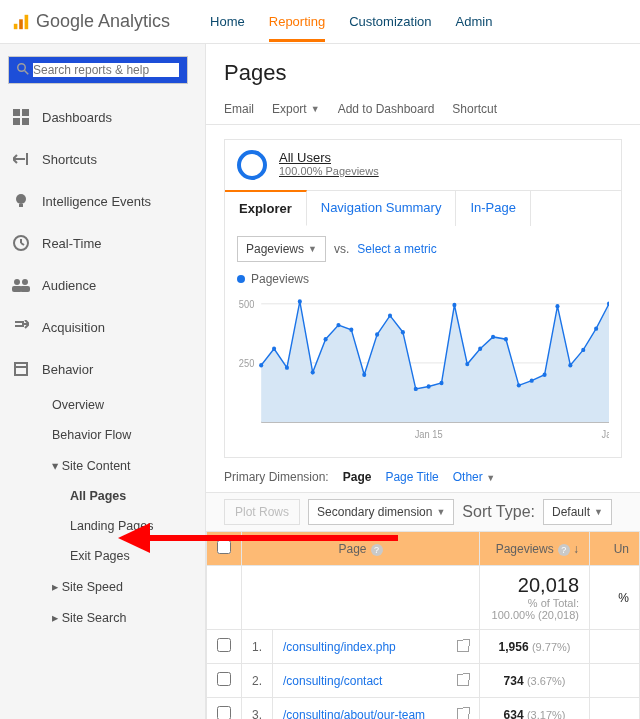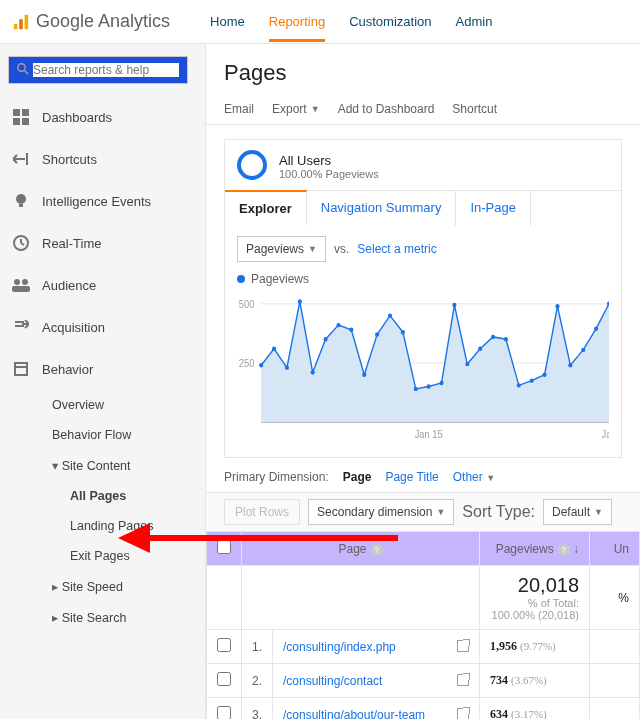--- a/index.html
+++ b/index.html
@@ -22,45 +22,45 @@
   .sub-item { padding:8px 4px 8px 28px; color:#424242; cursor:pointer; font-size:12.5px;}
   .sub-item.tri::before { content:"▸ "; color:#616161;}
   .sub-item.tri.open::before { content:"▾ "; }
   .sub-item.bold { font-weight:bold;}
   .sub-sub { padding-left:18px;}
   .main { flex:1; background:#fff; border-left:1px solid #e5e5e5; display:flex; flex-direction:column; overflow:hidden;}
   .page-title { font-size:22px; color:#212121; padding:16px 18px 8px;}
   .toolbar { display:flex; gap:18px; padding:8px 18px; border-bottom:1px solid #e5e5e5; font-size:12px; color:#616161;}
   .toolbar .tb-item { cursor:pointer; display:flex; align-items:center; gap:4px;}
   .segment { margin:14px 18px 0; border:1px solid #e5e5e5;}
-  .seg-header { display:flex; align-items:flex-end; gap:12px; padding:10px 12px; border-bottom:1px solid #e5e5e5;}
+  .seg-header { display:flex; align-items:flex-start; gap:12px; padding:10px 12px; border-bottom:1px solid #e5e5e5;text-decoration:underline;}
   .ring { width:30px; height:30px; border:4px solid #1a73e8; border-radius:50%;}
   .seg-title { font-size:13px; color:#212121;}
   .seg-sub { font-size:11px; color:#757575;}
   .tabs { display:flex;}
   .tab { padding:9px 14px; border-right:1px solid #e5e5e5; font-size:13px; color:#1a73e8; cursor:pointer; background:#fff;}
   .tab.active { font-weight:bold; color:#212121; border-top:2px solid #ff7800; margin-top:-1px; border-bottom:1px solid #fff;}
   .chart-ctrl { display:flex; align-items:center; gap:8px; padding:10px 12px;}
   .dd { border:1px solid #c9c9c9; padding:5px 8px; font-size:12px; color:#424242; display:flex; align-items:center; gap:4px; cursor:pointer; background:#fff;}
   .chart-wrap { padding:0 12px 12px;}
   .chart-legend { font-size:12px; color:#616161; padding:0 0 6px; display:flex; align-items:center; gap:6px;}
   .chart-dot { width:8px; height:8px; border-radius:50%; background:#1a73e8;}
   svg.chart { width:100%; height:150px; }
   .prim-dim { padding:12px 18px 8px; font-size:12px; color:#616161; display:flex; gap:14px; align-items:center;}
   .prim-dim .dim { color:#1a73e8; cursor:pointer;}
   .prim-dim .dim.active { color:#212121; font-weight:bold;}
   .table-ctrl { display:flex; gap:8px; padding:6px 18px; align-items:center; border-top:1px solid #e5e5e5; background:#fafafa;}
   .btn-disabled { color:#bdbdbd; border:1px solid #e0e0e0; padding:5px 10px; font-size:12px;}
   .table { width:100%; border-collapse:collapse; }
   .table th, .table td { border:1px solid #e5e5e5; padding:8px 10px; font-size:12px; vertical-align:middle;}
-  .table th { background:#c4b5fd; font-weight:normal; color:#616161; position:relative;}
+  .table th { background:#fdba74; font-weight:normal; color:#616161; position:relative;}
   .table td.chk { width:26px; text-align:center;}
   .table td.idx { width:30px; text-align:right; color:#616161;}
   .table td.page a { color:#1a73e8; text-decoration:none;}
-  .table td.pv { text-align:left; width:110px;font-family:Liberation Serif, serif;}
+  .table td.pv { text-align:center; width:110px;}
   .table td.un { text-align:right; width:50px;}
   .pv-head { text-align:right;}
   .totrow td { text-align:right;}
   .totrow .big { font-size:20px;}
   .pct { color:#9e9e9e; font-size:11px;}
   .help { display:inline-block; width:12px; height:12px; border-radius:50%; background:#c9c9c9; color:#fff; font-size:9px; text-align:center; line-height:12px; margin-left:4px;}
   .ext-ic { width:12px; height:12px; display:inline-block; border:1px solid #9e9e9e; position:relative; float:right;}
   .ext-ic::after { content:""; position:absolute; width:6px; height:6px; border-top:1px solid #9e9e9e; border-right:1px solid #9e9e9e; right:-2px; top:-2px; background:#fff;}
   .arrow-annot { position:absolute; left:118px; top:528px; width:280px; height:20px; pointer-events:none;}
   .arrow-line { position:absolute; left:30px; top:7px; width:250px; height:6px; background:#ff0000;}

